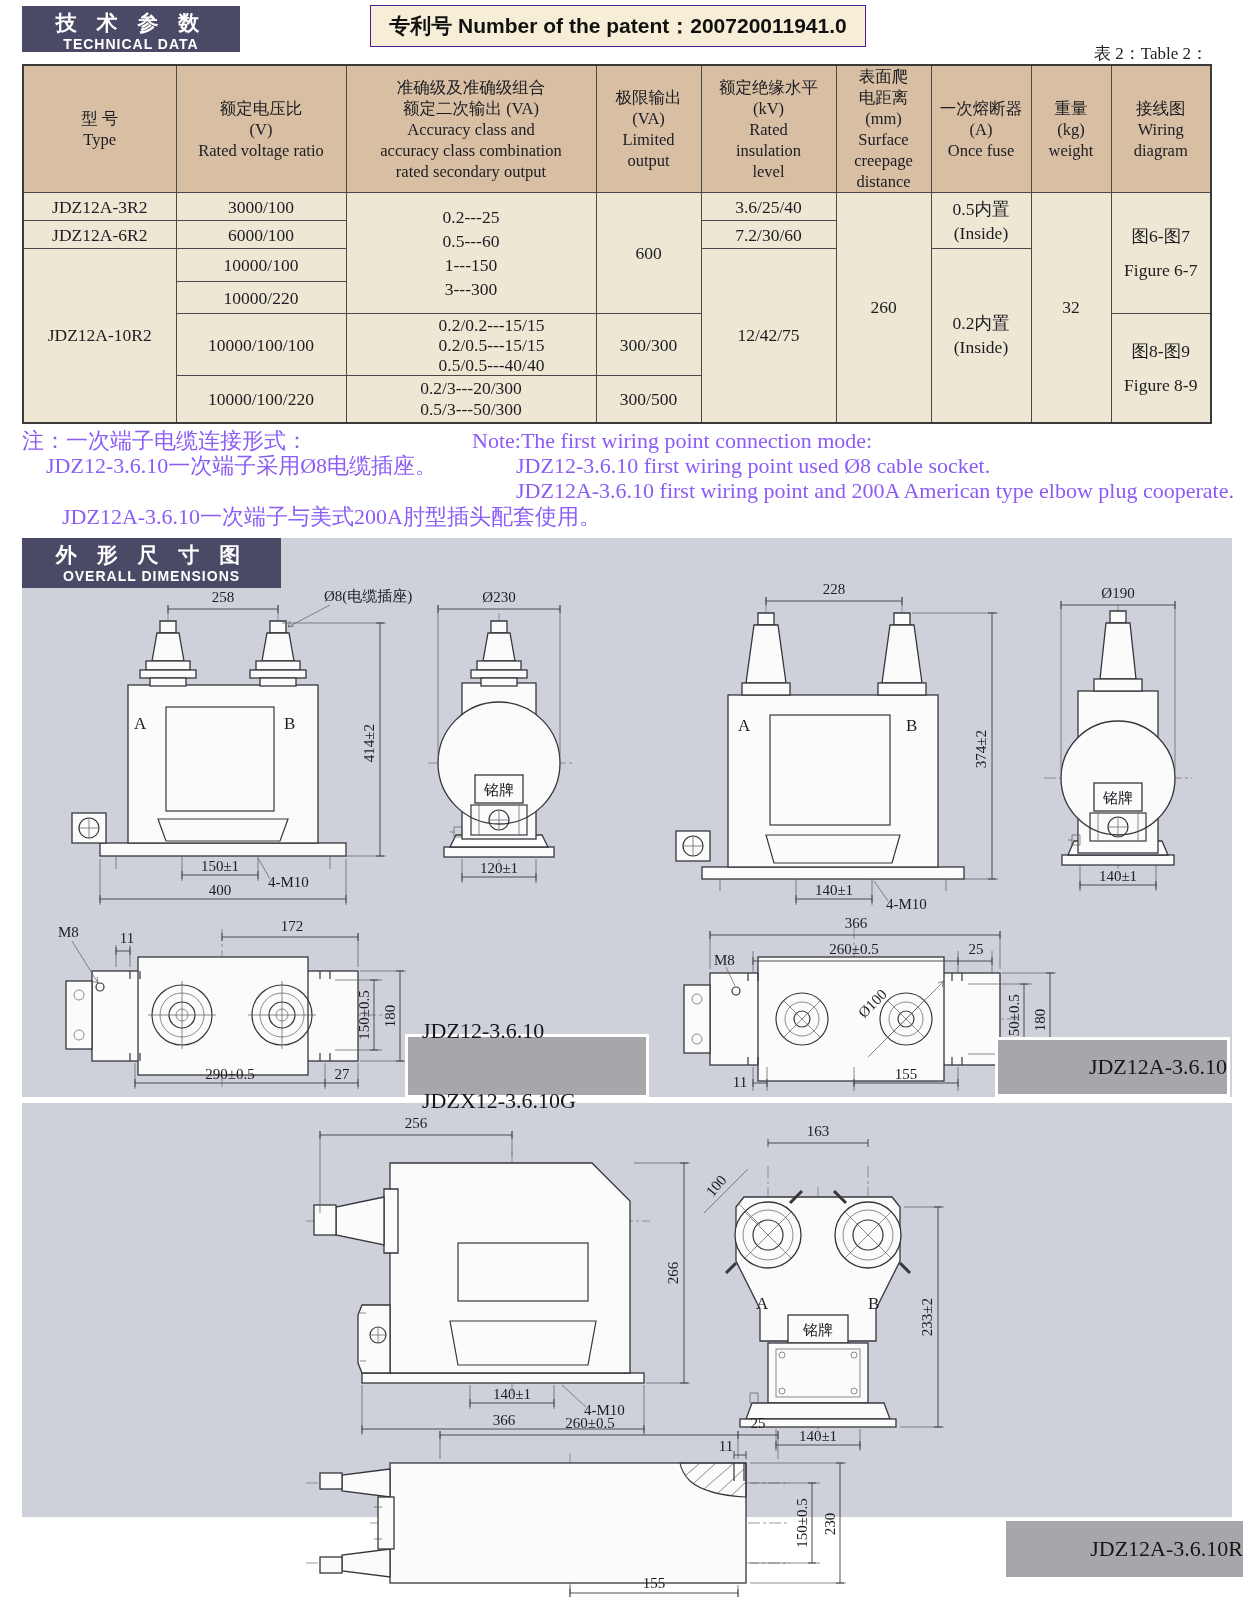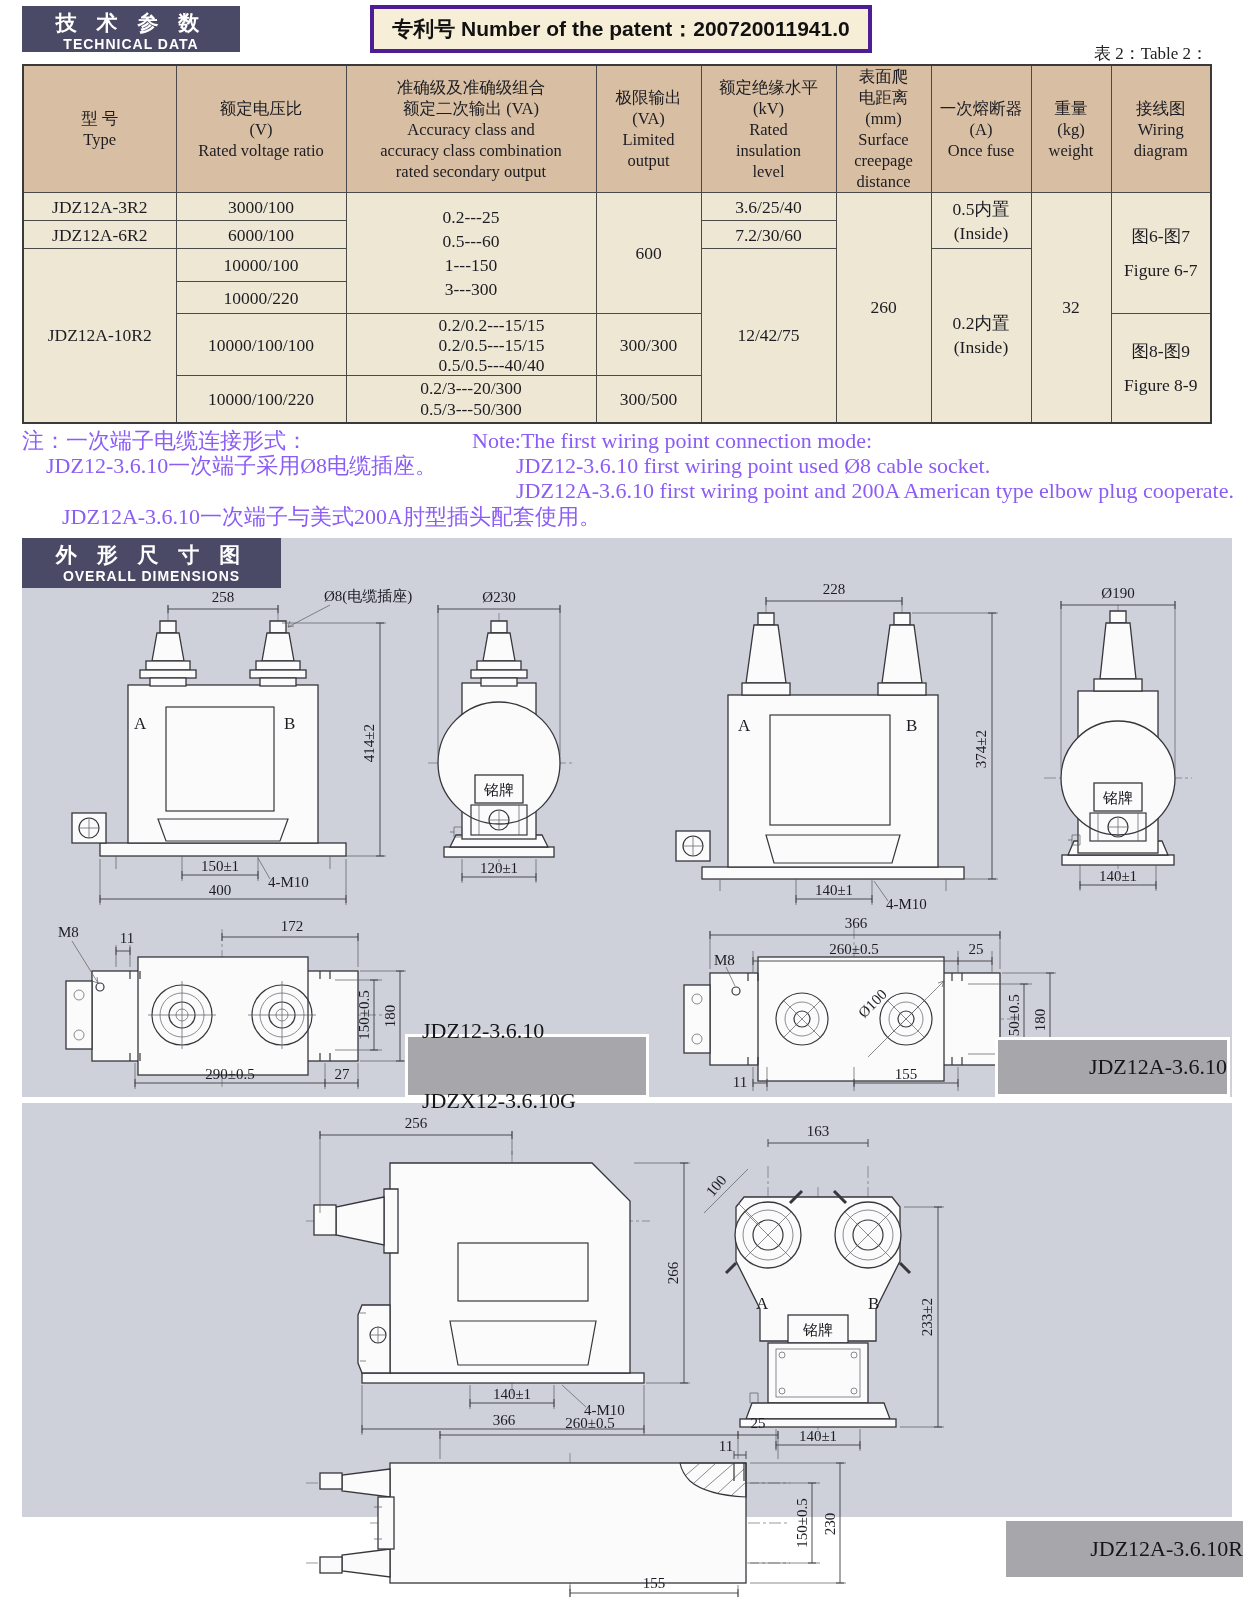--- a/index.html
+++ b/index.html
@@ -7,21 +7,21 @@
         font-family:"Liberation Serif","DejaVu Serif",serif;color:#1c1c22;}
   
   .badge{position:absolute;background:#4b4a66;color:#ffffff;text-align:center;
          font-family:"Liberation Sans","DejaVu Sans",sans-serif;}
   .badge .zh{font-size:21px;font-weight:bold;letter-spacing:7px;line-height:26px;margin-top:4px;}
   .badge .en{font-size:14px;font-weight:bold;letter-spacing:1px;line-height:16px;}
   .tech-badge{left:22px;top:6px;width:218px;height:46px;}
   .dims-badge{left:22px;top:538px;width:259px;height:50px;}
   
   .patent{position:absolute;left:370px;top:5px;width:494px;height:40px;background:#f7eed7;
-          border:4px solid #4c1d95;display:flex;align-items:center;justify-content:center;
+          border:1px solid #4c1d95;display:flex;align-items:center;justify-content:center;
           font-family:"Liberation Sans","DejaVu Sans",sans-serif;font-size:21px;font-weight:bold;color:#111;}
   .tbl-caption{position:absolute;right:44px;top:42px;font-size:17px;color:#222;}
   
   table.spec{position:absolute;left:22px;top:64px;border-collapse:collapse;table-layout:fixed;
              width:1188px;border:2px solid #3a3a3a;}
   table.spec th,table.spec td{border:1px solid #4a4a4a;text-align:center;vertical-align:middle;
              padding:0 2px;font-weight:normal;}
   table.spec th{background:#d8bfa3;font-size:16.5px;line-height:21px;}
   table.spec td{background:#eee7d4;font-size:17.5px;line-height:24px;}
   .hline{display:block;}

